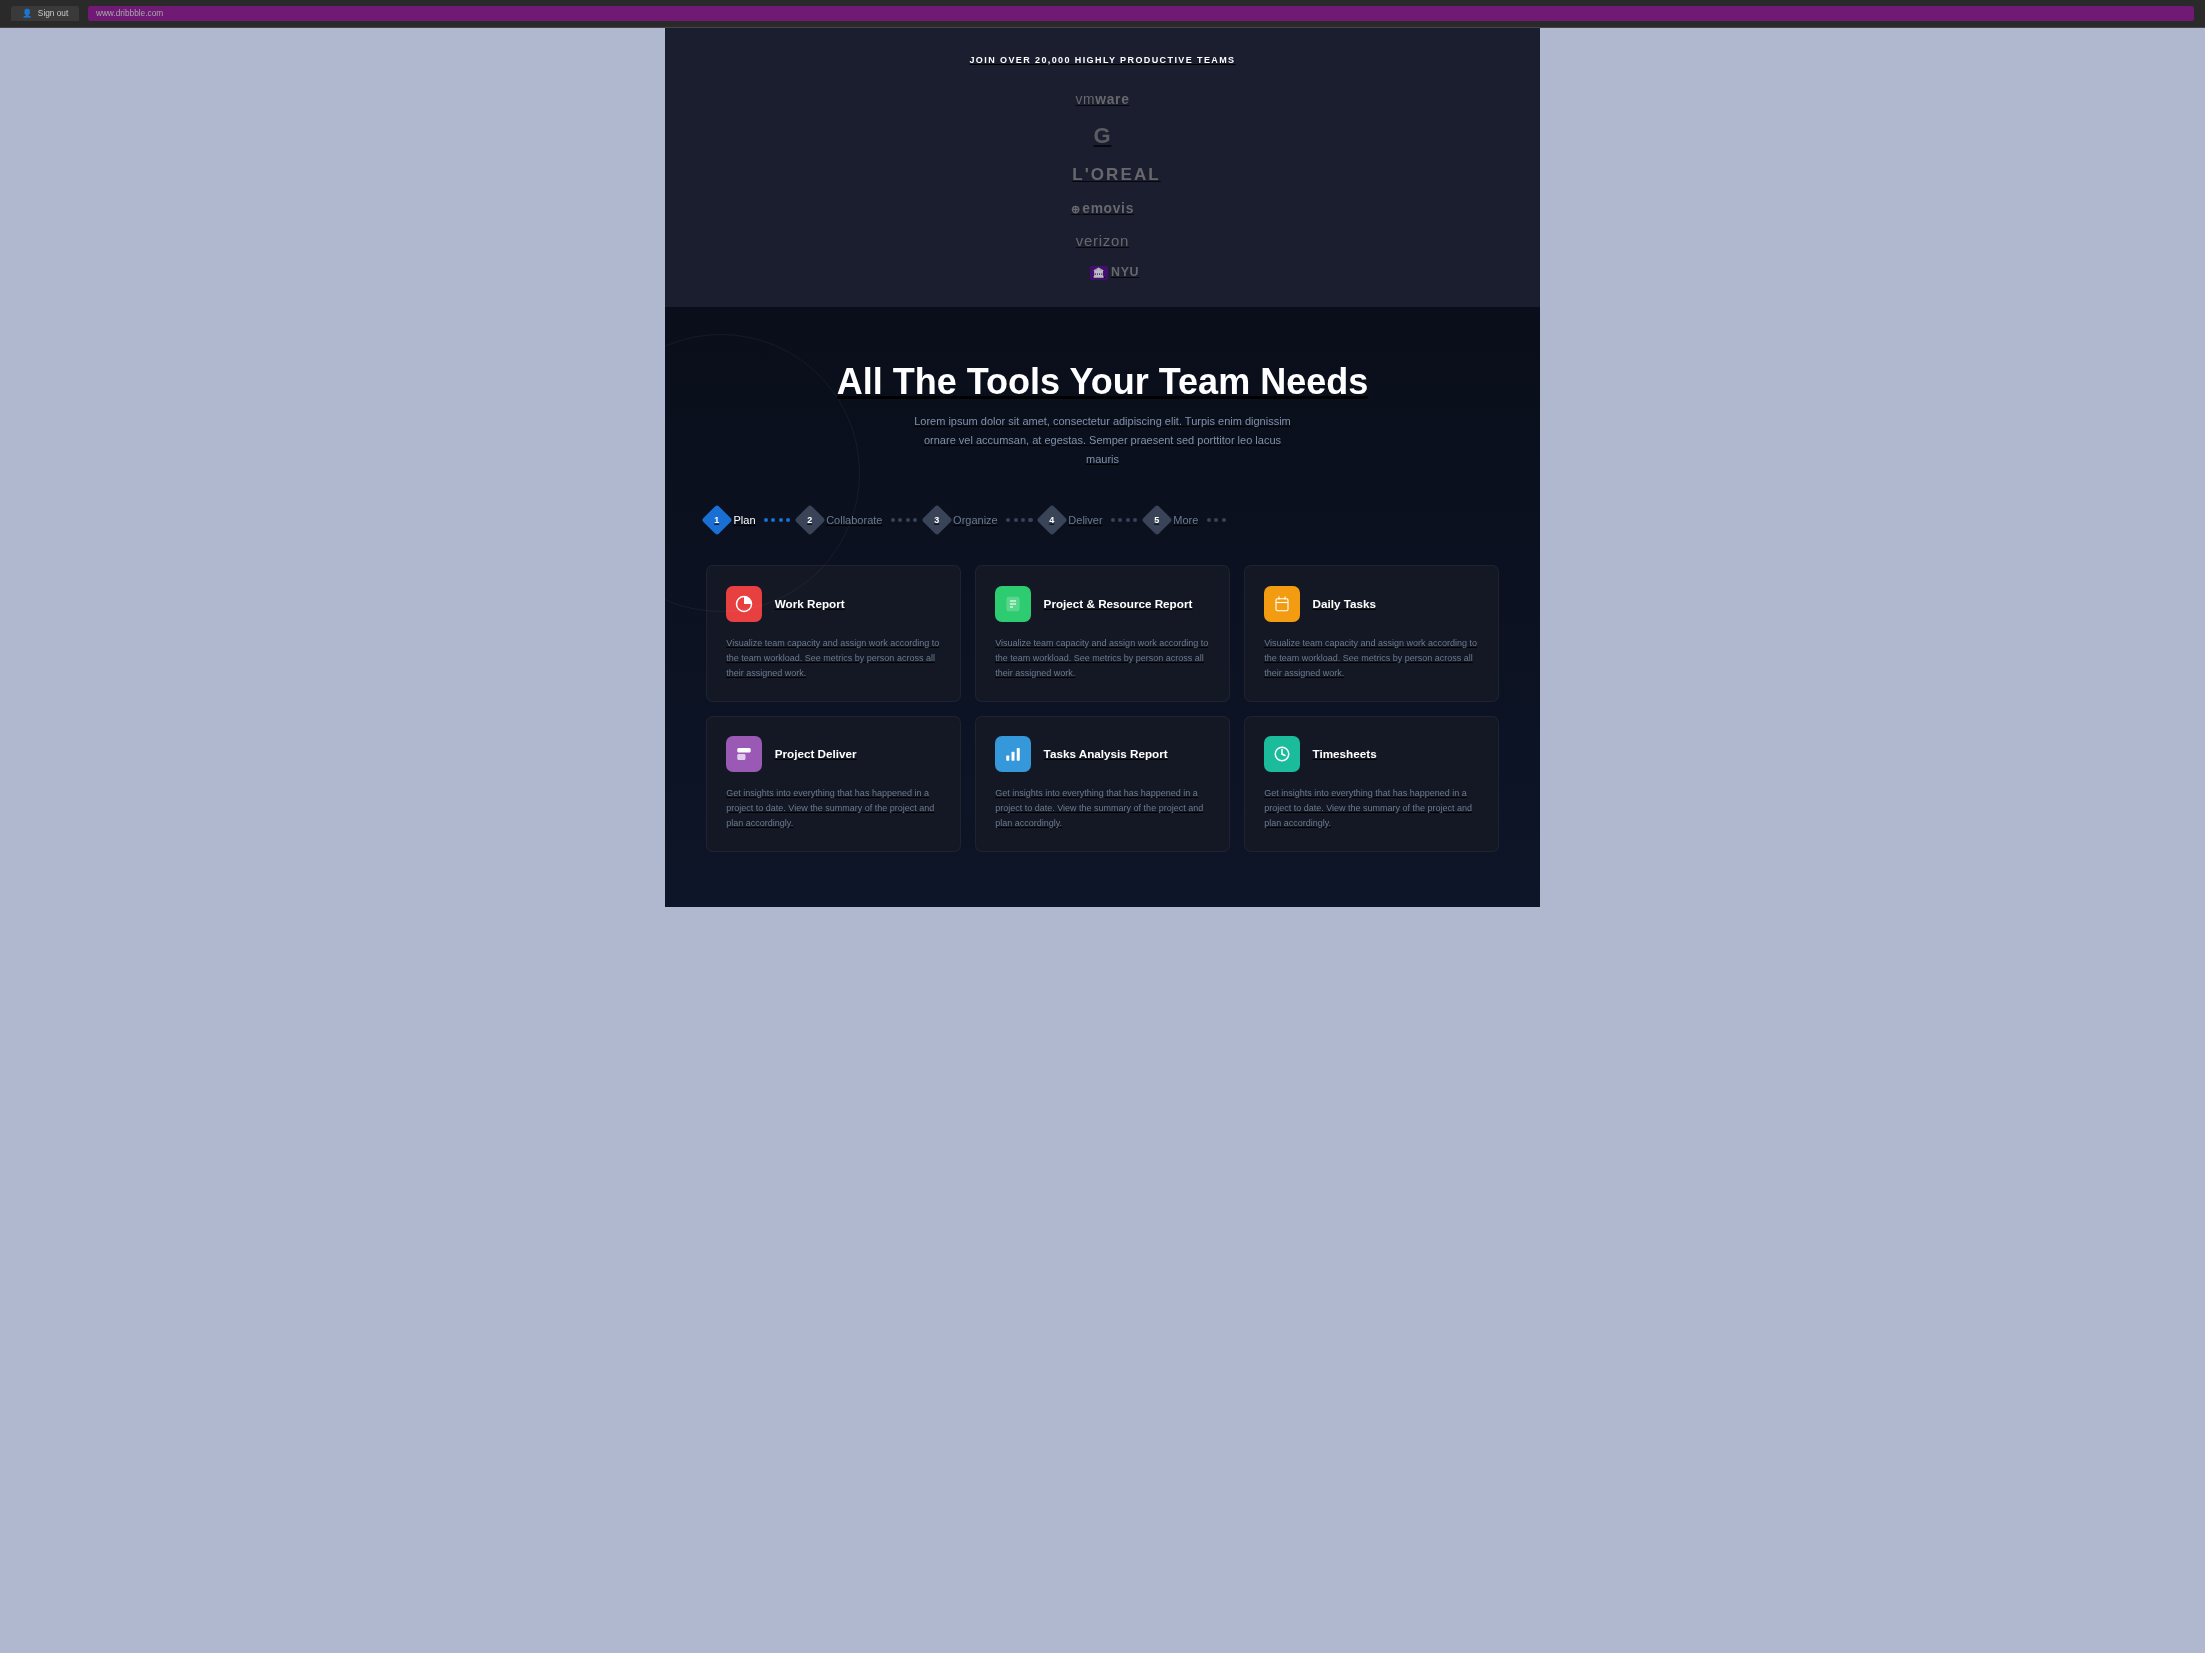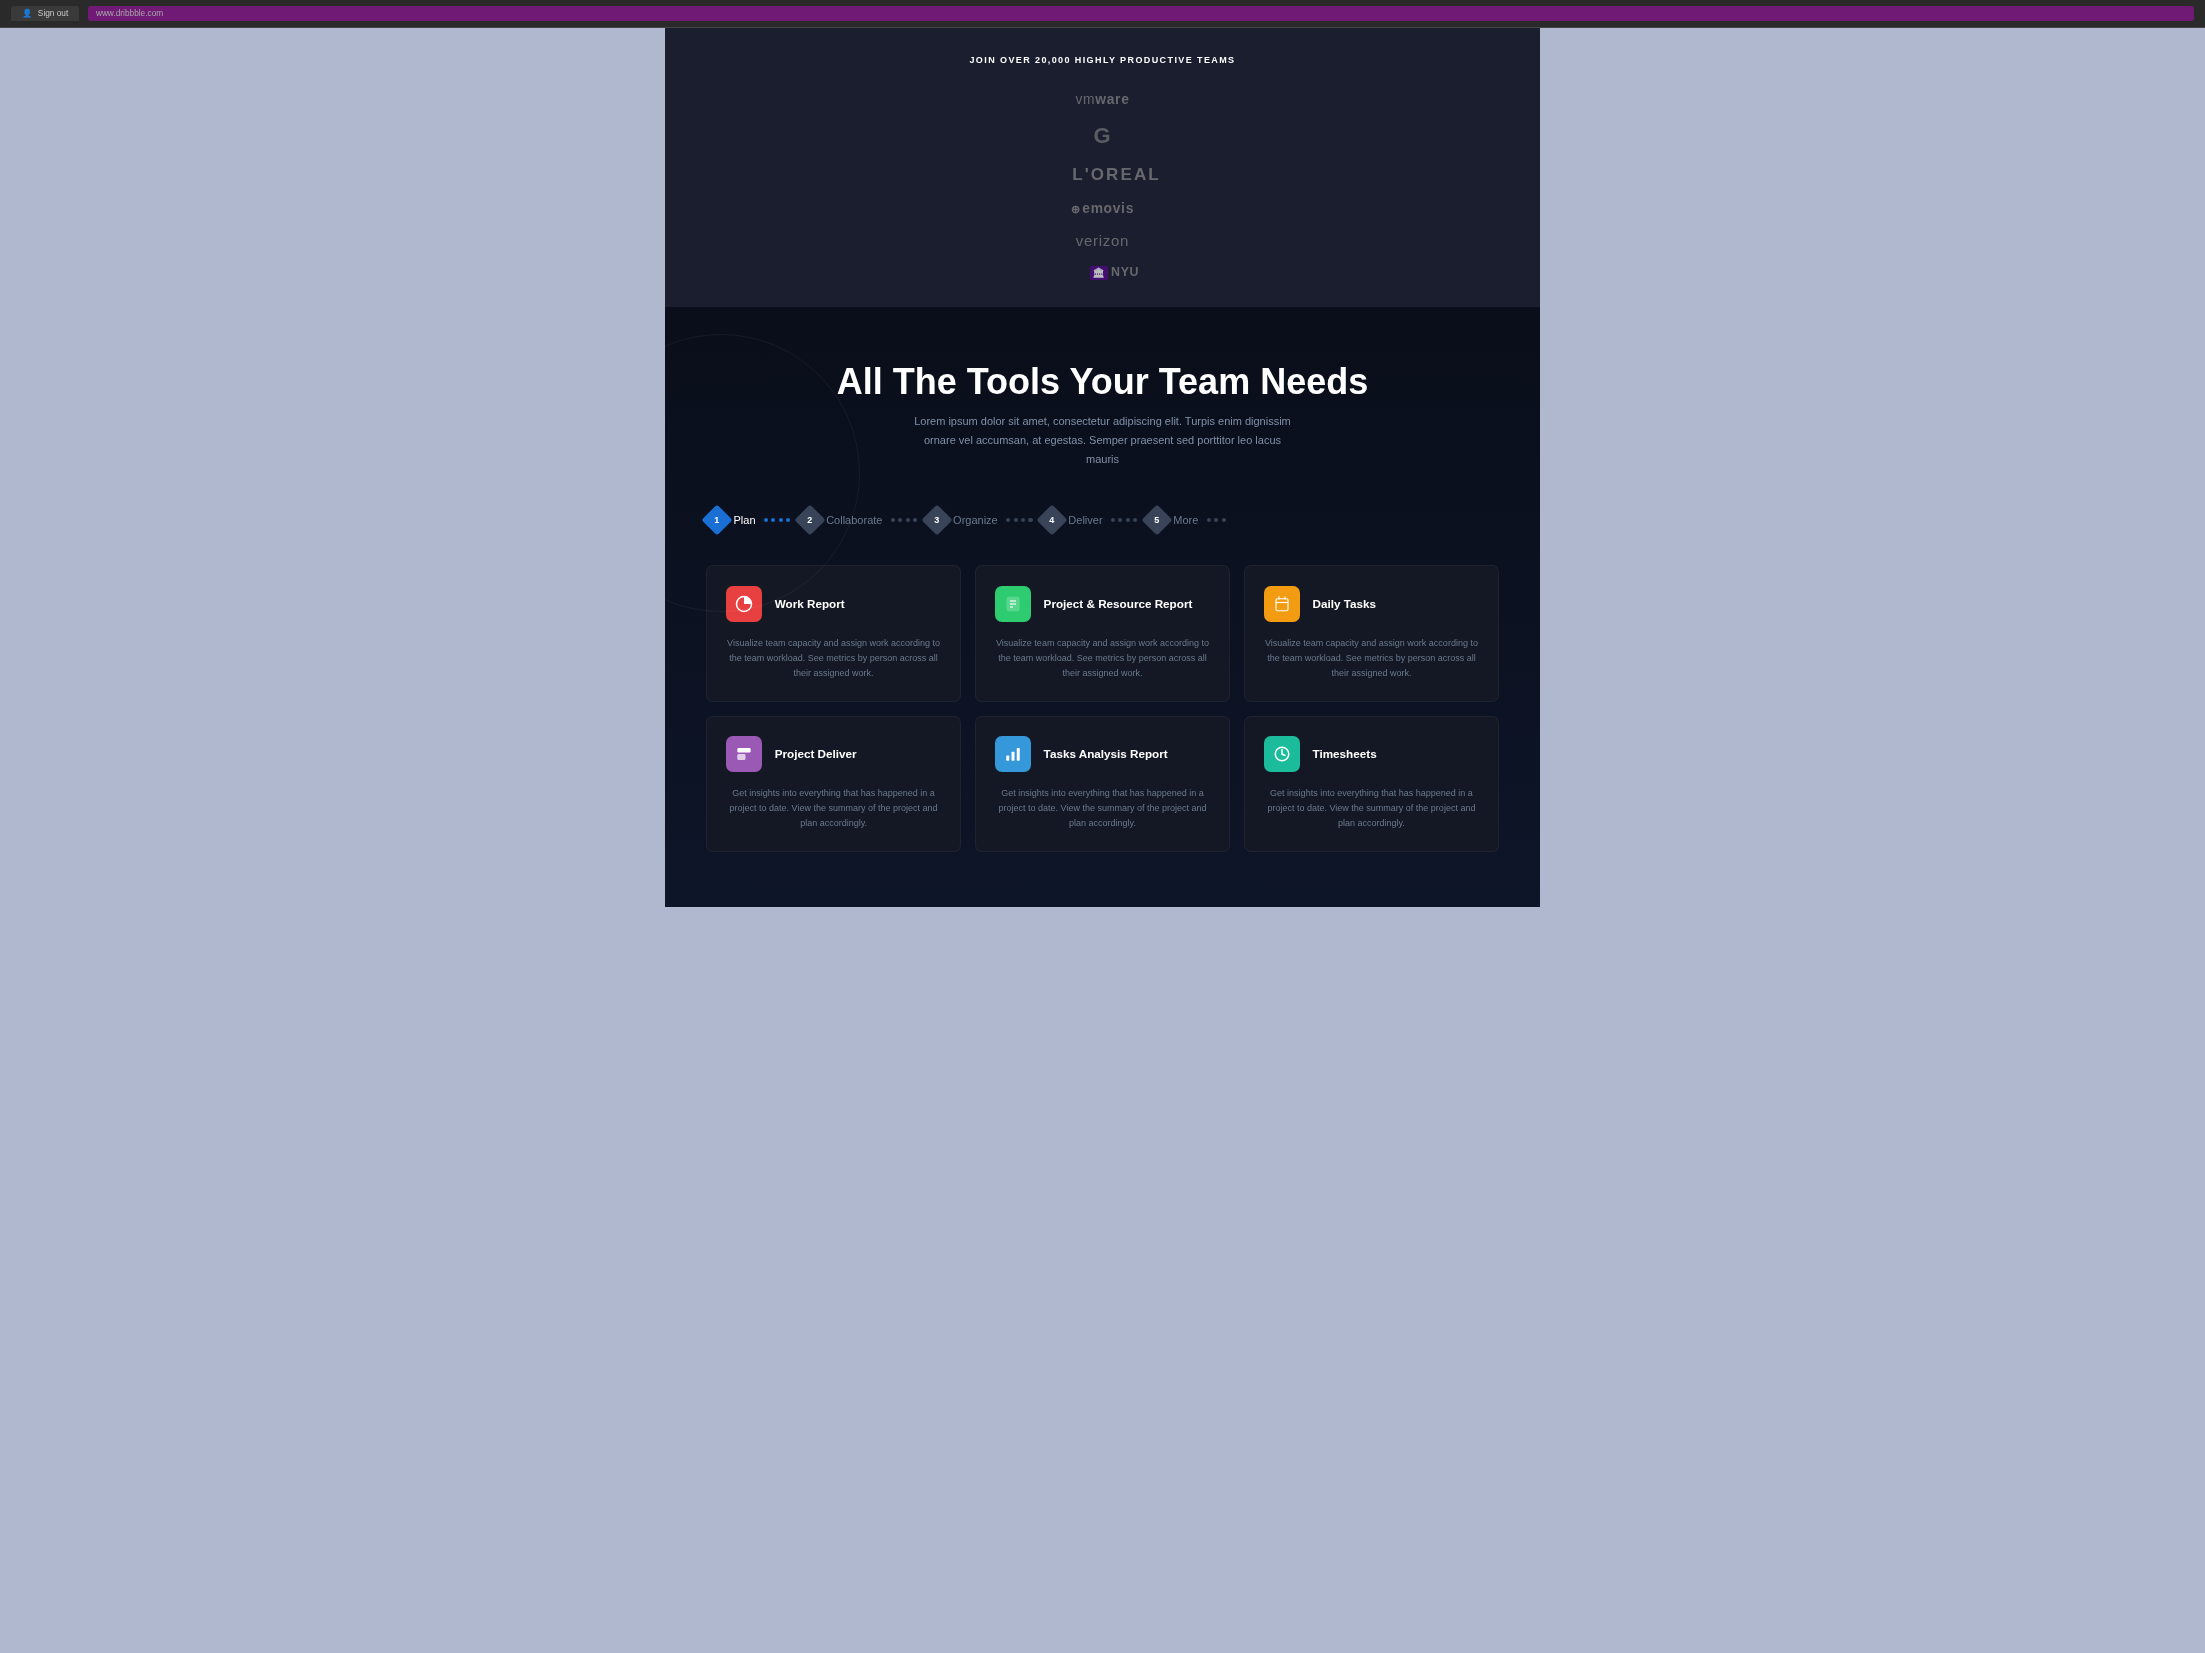--- a/index.html
+++ b/index.html
@@ -35,20 +35,21 @@
       border-radius: 2.8px;
       font-size: 8.3px;
       flex: 1;
     }
 
     
     .page-wrapper {
       max-width: 875px;
       margin: 0 auto;
       background: #0a0e1a;
+      text-decoration: underline;
     }
 
     
     .logos-section {
       background: #1a1e2e;
       padding: 27.6px 41px;
       text-align: center;
     }
     .logos-tagline {
       color: #ffffff;
@@ -183,21 +184,20 @@
       display: grid;
       grid-template-columns: repeat(3, 1fr);
       gap: 13.8px;
       padding: 0 0 27.6px;
     }
     .card {
       background: #141824;
       border-radius: 6.9px;
       padding: 19.3px;
       border: 0.7px solid rgba(255,255,255,0.05);
-      text-align: center;
     }
     .card-header {
       display: flex;
       align-items: center;
       gap: 12.4px;
       margin-bottom: 13.8px;
     }
     .card-icon {
       width: 36px;
       height: 36px;

